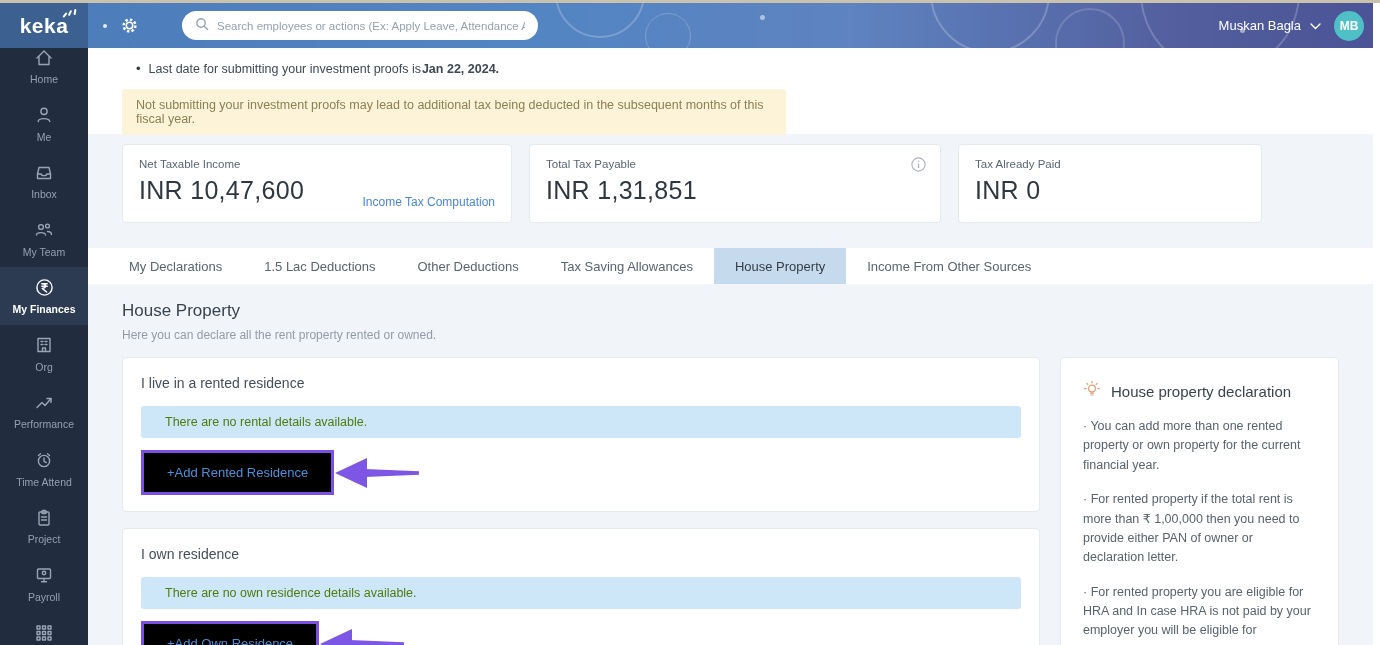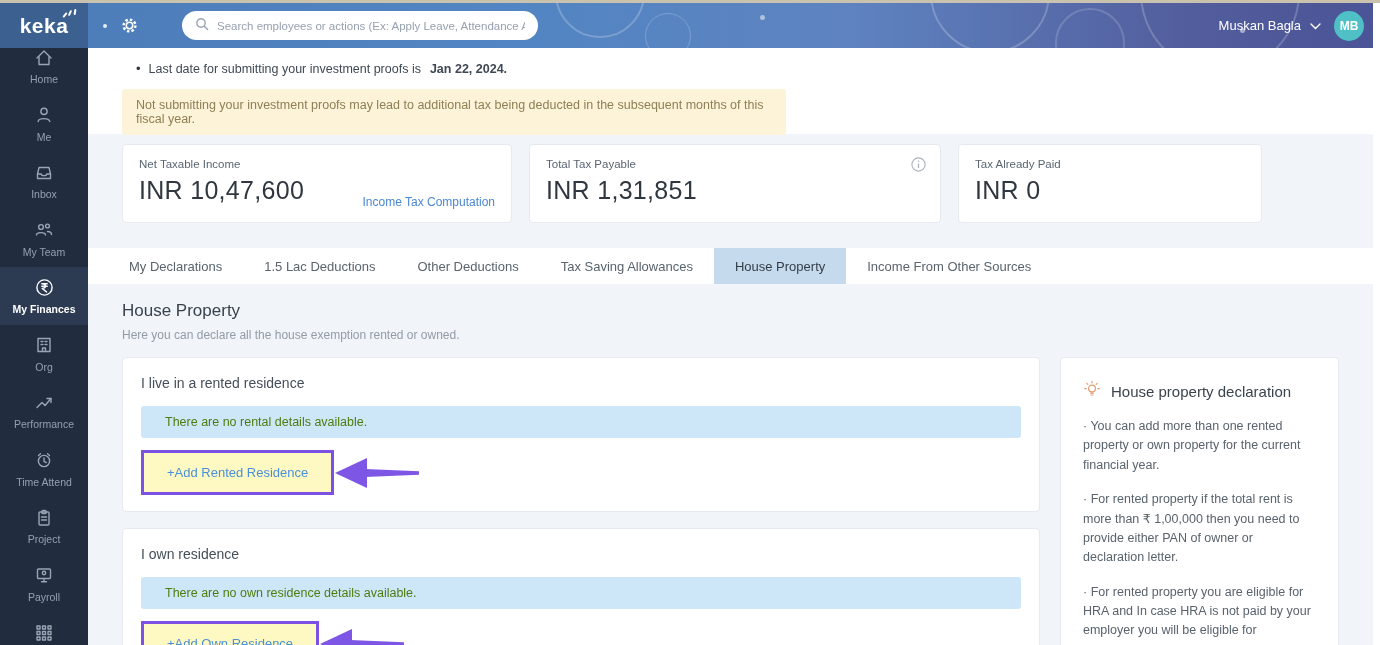--- a/index.html
+++ b/index.html
@@ -47,21 +47,21 @@
   .side-item.active .lbl { color:#fff; font-weight:bold; }
   .side-item.first { margin-top:-11px; }
   .sicon { stroke:#9aa5b4; fill:none; stroke-width:1.4; stroke-linecap:round; stroke-linejoin:round; }
   .side-item.active .sicon { stroke:#fff; }
 
   .content { flex:1; min-width:0; overflow:hidden; display:flex; flex-direction:column; }
 
   .notice-panel { background:#fff; padding:13px 0 0 0; height:86px; flex:0 0 86px; }
   .bullet-line { margin-left:48px; font-size:12.5px; color:#3e4954; display:flex; align-items:center; }
   .bullet-line::before { content:"•"; color:#2c3540; margin-right:8px; font-size:13px; }
-  .bullet-date { font-weight:bold; margin-left:9px; }
+  .bullet-date { font-weight:bold; margin-left:1px; }
   .warning-box { margin:13px 0 0 34px; width:664px; background:#fdf3d8; border-radius:3px; padding:9px 14px;
                  font-size:12.5px; color:#8d8055; }
 
   .cards-row { display:flex; gap:17px; margin:10px 34px 0; }
   .sum-card { background:#fff; border:1px solid #e5eaf0; border-radius:4px; padding:13px 16px; height:79px; position:relative; }
   .sum-card.c1 { width:390px; }
   .sum-card.c2 { width:412px; }
   .sum-card.c3 { width:304px; }
   .sum-label { font-size:11.5px; color:#5a6672; }
   .sum-value { font-size:25px; color:#2f3740; margin-top:6px; letter-spacing:.3px; }
@@ -75,21 +75,21 @@
   .section-head { margin:17px 34px 0; }
   .section-title { font-size:17px; color:#39434e; }
   .section-sub { margin-top:7px; font-size:12px; color:#939ca6; }
 
   .body-cols { display:flex; gap:20px; margin:15px 34px 0; align-items:flex-start; }
   .left-col { width:918px; flex:0 0 918px; display:flex; flex-direction:column; gap:16px; }
   .prop-card { background:#fff; border:1px solid #e5eaf0; border-radius:4px; padding:17px 18px 16px; }
   .prop-title { font-size:14px; color:#454f59; }
   .info-bar { margin-top:15px; background:#cde7f8; border-radius:3px; padding:9px 24px; font-size:12.5px; color:#4d7c0f; }
   .btn-row { margin-top:12px; display:flex; align-items:center; }
-  .annotated-btn { border:3px solid #7b50e2; background:#fef9c3; padding:12px 23px; font-size:13px; color:#4a90d9;
+  .annotated-btn { border:3px solid #7b50e2; background:#000000; padding:12px 23px; font-size:13px; color:#4a90d9;
                    cursor:pointer; font-family:inherit; }
   .ann-arrow { display:flex; margin-left:1px; }
 
   .right-panel { flex:1; background:#fff; border:1px solid #e5eaf0; border-radius:4px; padding:22px 22px; min-height:340px; }
   .panel-title-row { display:flex; align-items:center; }
   .panel-title { font-size:15px; color:#3a444e; margin-left:10px; }
   .point { margin-top:15px; font-size:12.5px; color:#59636d; line-height:1.55; }
   .point::before { content:"· "; }
 </style>
 </head>
@@ -298,21 +298,21 @@
         <div class="tab">My Declarations</div>
         <div class="tab">1.5 Lac Deductions</div>
         <div class="tab">Other Deductions</div>
         <div class="tab">Tax Saving Allowances</div>
         <div class="tab active">House Property</div>
         <div class="tab">Income From Other Sources</div>
       </div>
 
       <div class="section-head">
         <div class="section-title">House Property</div>
-        <div class="section-sub">Here you can declare all the house exemption rented or owned.</div>
+        <div class="section-sub">Here you can declare all the rent property rented or owned.</div>
       </div>
 
       <div class="body-cols">
         <div class="left-col">
 
           <div class="prop-card">
             <div class="prop-title">I live in a rented residence</div>
             <div class="info-bar">There are no rental details available.</div>
             <div class="btn-row">
               <button class="annotated-btn">+Add Rented Residence</button>

